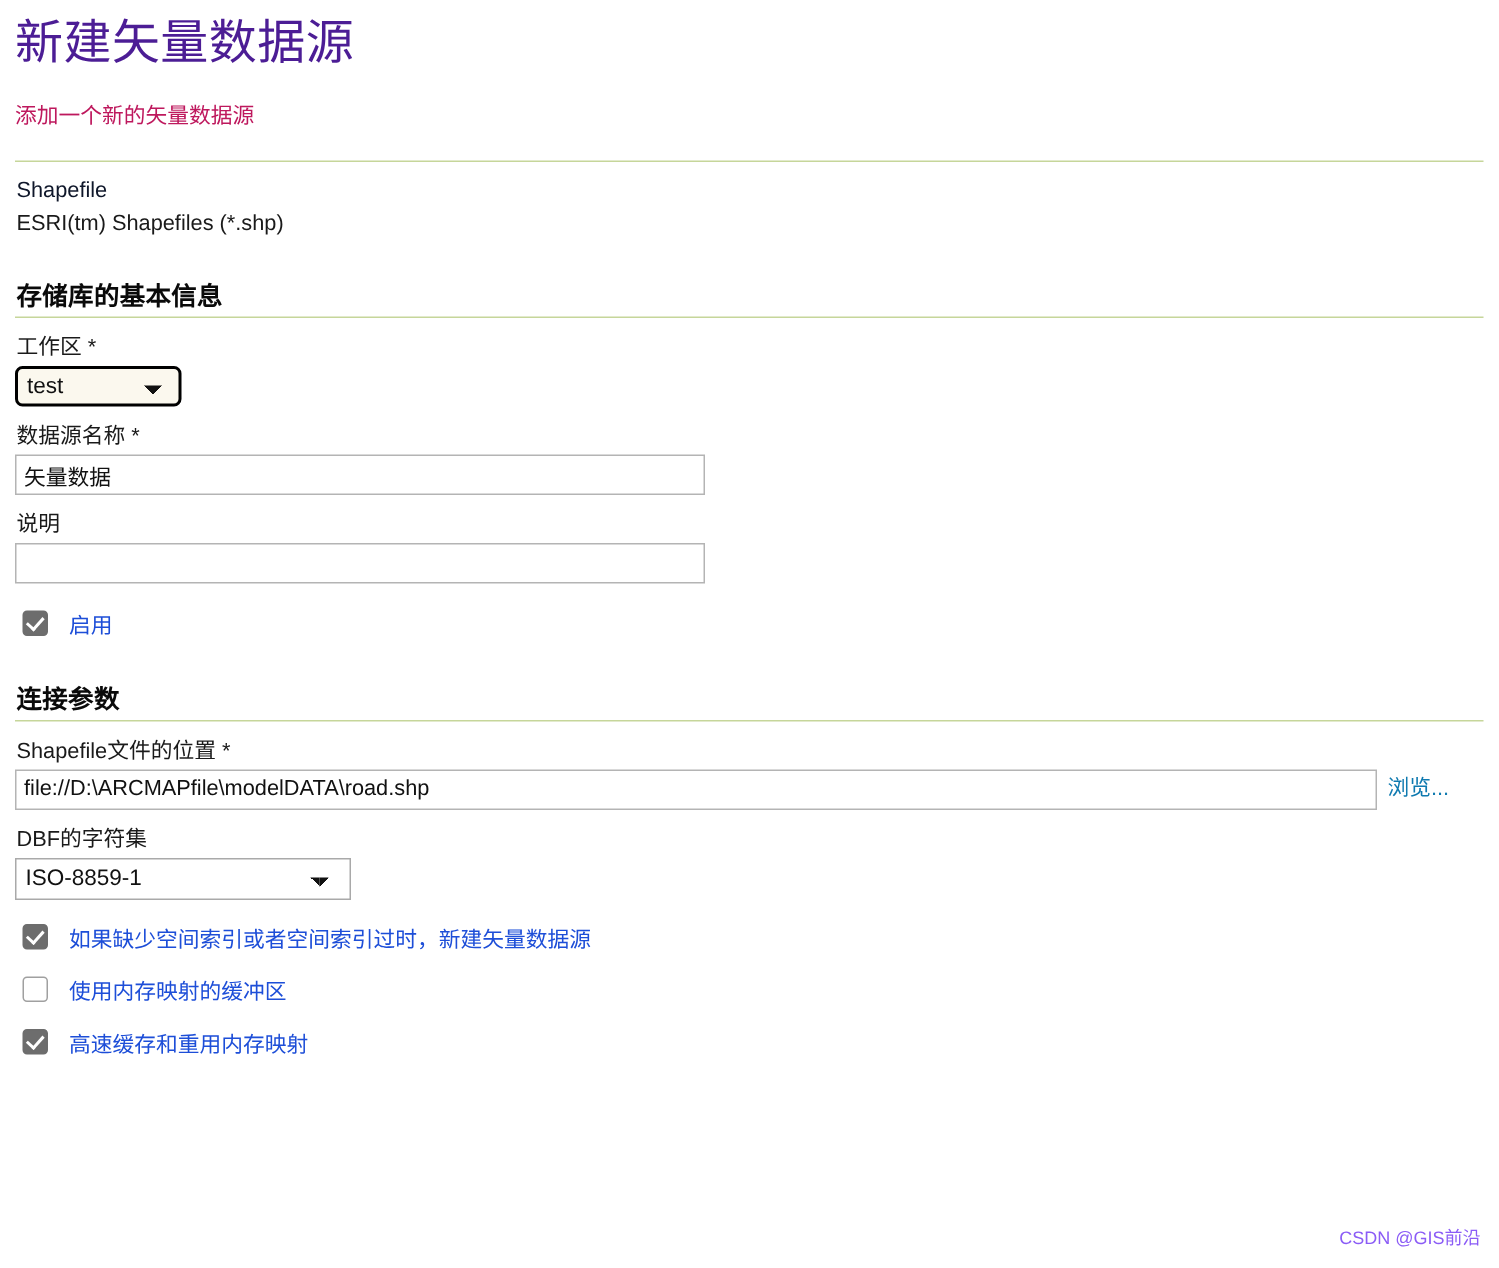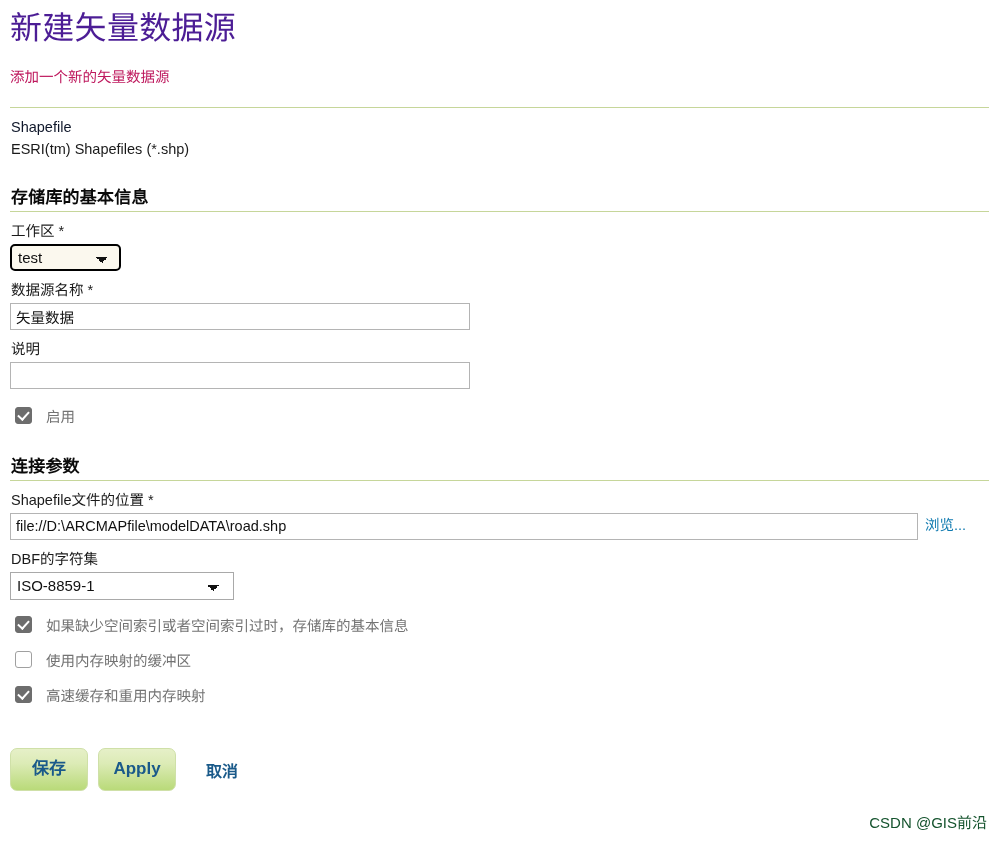--- a/index.html
+++ b/index.html
@@ -195,21 +195,21 @@
     border: solid #ffffff;
     border-width: 0 2px 2px 0;
     transform: rotate(42deg);
   }
   .cb.unchecked {
     background: #ffffff;
     border: 1px solid #a0a0a0;
   }
   .cb-label {
     font-size: 14.5px;
-    color: #737373;
+    color: #1d4ed8;
     margin-left: 14px;
   }
 
   
   .button-bar {
     margin-top: 42px;
     display: flex;
     align-items: center;
   }
   .btn-green {
@@ -235,22 +235,22 @@
     border: none;
     cursor: pointer;
     padding: 11px 12px;
     margin-left: 8px;
   }
 
   .watermark {
     position: absolute;
     right: 12px;
     bottom: 13px;
-    font-size: 15px;
-    color: #14532d;
+    font-size: 12px;
+    color: #8b5cf6;
     user-select: none;
   }
 </style>
 </head>
 <body>
 
 <div class="page">
 
   <h1 class="page-title">新建矢量数据源</h1>
   <p class="page-subtitle">添加一个新的矢量数据源</p>
@@ -310,35 +310,30 @@
 
     <div class="field">
       <label class="field-label">DBF的字符集</label>
       <select class="plain-select">
         <option>ISO-8859-1</option>
       </select>
     </div>
 
     <div class="cb-row tight">
       <span class="cb checked"></span>
-      <span class="cb-label">如果缺少空间索引或者空间索引过时，存储库的基本信息</span>
+      <span class="cb-label">如果缺少空间索引或者空间索引过时，新建矢量数据源</span>
     </div>
 
     <div class="cb-row tight">
       <span class="cb unchecked"></span>
       <span class="cb-label">使用内存映射的缓冲区</span>
     </div>
 
     <div class="cb-row tight">
       <span class="cb checked"></span>
       <span class="cb-label">高速缓存和重用内存映射</span>
     </div>
   </div>
 
-  <div class="button-bar">
-    <button class="btn-green">保存</button>
-    <button class="btn-green">Apply</button>
-    <button class="btn-cancel">取消</button>
-  </div>
 
 </div>
 
 <div class="watermark">CSDN @GIS前沿</div>
 
 </body></html>

